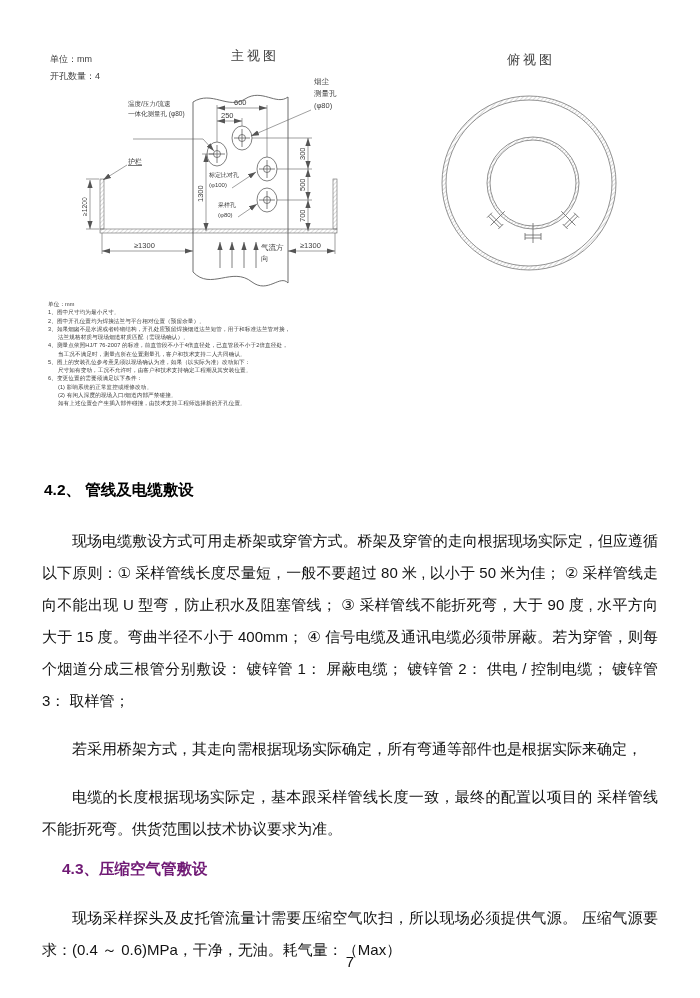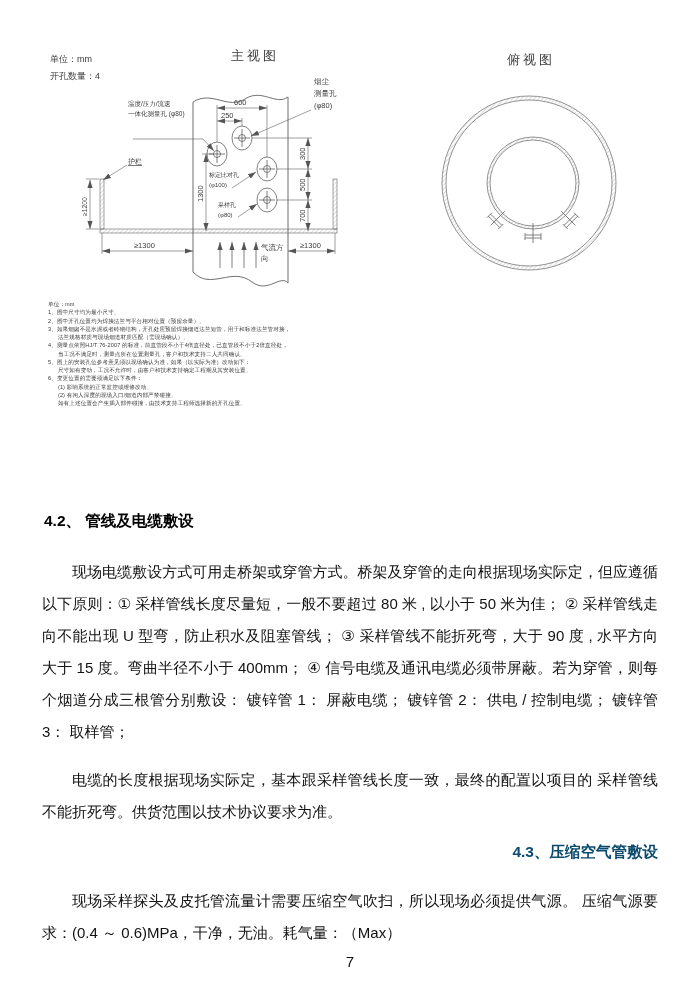--- a/index.html
+++ b/index.html
@@ -8,25 +8,25 @@
     font-family:"Liberation Sans","DejaVu Sans",sans-serif;color:#1a1a1a;
   }
   .page{position:absolute;inset:0;background:#fff;}
   #drawing-svg{position:absolute;left:0;top:0;}
   .notes{
     position:absolute;left:48px;top:300px;width:230px;
     font-size:5.6px;line-height:1.48;color:#3a3a3a;letter-spacing:0.1px;
   }
   .notes div{white-space:pre;}
   .content{
-    position:absolute;left:42px;top:512px;width:616px;
+    position:absolute;left:42px;top:481px;width:616px;
     font-size:15px;color:#121212;
   }
   .h42{font-weight:bold;font-size:15.5px;line-height:18px;margin:0 0 26px 2px;color:#000;}
-  .h43{font-weight:bold;font-size:15.5px;line-height:20px;margin:14px 0 23px 20px;color:#0c4a6e;text-align:right;}
+  .h43{font-weight:bold;font-size:15.5px;line-height:20px;margin:14px 0 23px 20px;color:#701a75;}
   p.body{
     margin:16px 0 8px 0;line-height:32px;text-align:justify;text-indent:2em;
     word-break:break-all;
   }
   .pagenum{
     position:absolute;bottom:28px;left:0;width:100%;text-align:center;
     font-size:15px;color:#111;
   }
   svg text{fill:#3c3c3c;}
 </style>
@@ -192,20 +192,21 @@
     <div>      尺寸如有变动，工况不允许时，由客户和技术支持确定工程期及其安装位置。</div>
     <div>6、变更位置的需要须满足以下条件：</div>
     <div>      (1) 影响系统的正常监控或维修改动。</div>
     <div>      (2) 有闲人深度的现场入口/烟道内部严禁碰撞。</div>
     <div>      如有上述位置会产生插入部件碰撞，由技术支持工程师选择新的开孔位置。</div>
   </div>
 
   <div class="content">
     <div class="h42">4.2、  管线及电缆敷设</div>
     <p class="body">现场电缆敷设方式可用走桥架或穿管方式。桥架及穿管的走向根据现场实际定，但应遵循以下原则：① 采样管线长度尽量短，一般不要超过 80 米 , 以小于 50 米为佳； ② 采样管线走向不能出现 U 型弯，防止积水及阻塞管线； ③ 采样管线不能折死弯，大于 90 度 , 水平方向大于 15 度。弯曲半径不小于 400mm； ④ 信号电缆及通讯电缆必须带屏蔽。若为穿管，则每个烟道分成三根管分别敷设： 镀锌管 1： 屏蔽电缆； 镀锌管 2： 供电 / 控制电缆； 镀锌管 3： 取样管；</p>
+    <p class="body">若采用桥架方式，其走向需根据现场实际确定，所有弯通等部件也是根据实际来确定，</p>
     <p class="body">电缆的长度根据现场实际定，基本跟采样管线长度一致，最终的配置以项目的 采样管线不能折死弯。供货范围以技术协议要求为准。</p>
     <div class="h43">4.3、压缩空气管敷设</div>
     <p class="body">现场采样探头及皮托管流量计需要压缩空气吹扫，所以现场必须提供气源。 压缩气源要求：(0.4 ～ 0.6)MPa，干净，无油。耗气量：（Max）</p>
   </div>
 
   <div class="pagenum">7</div>
 
 </div>
 
 </body></html>

